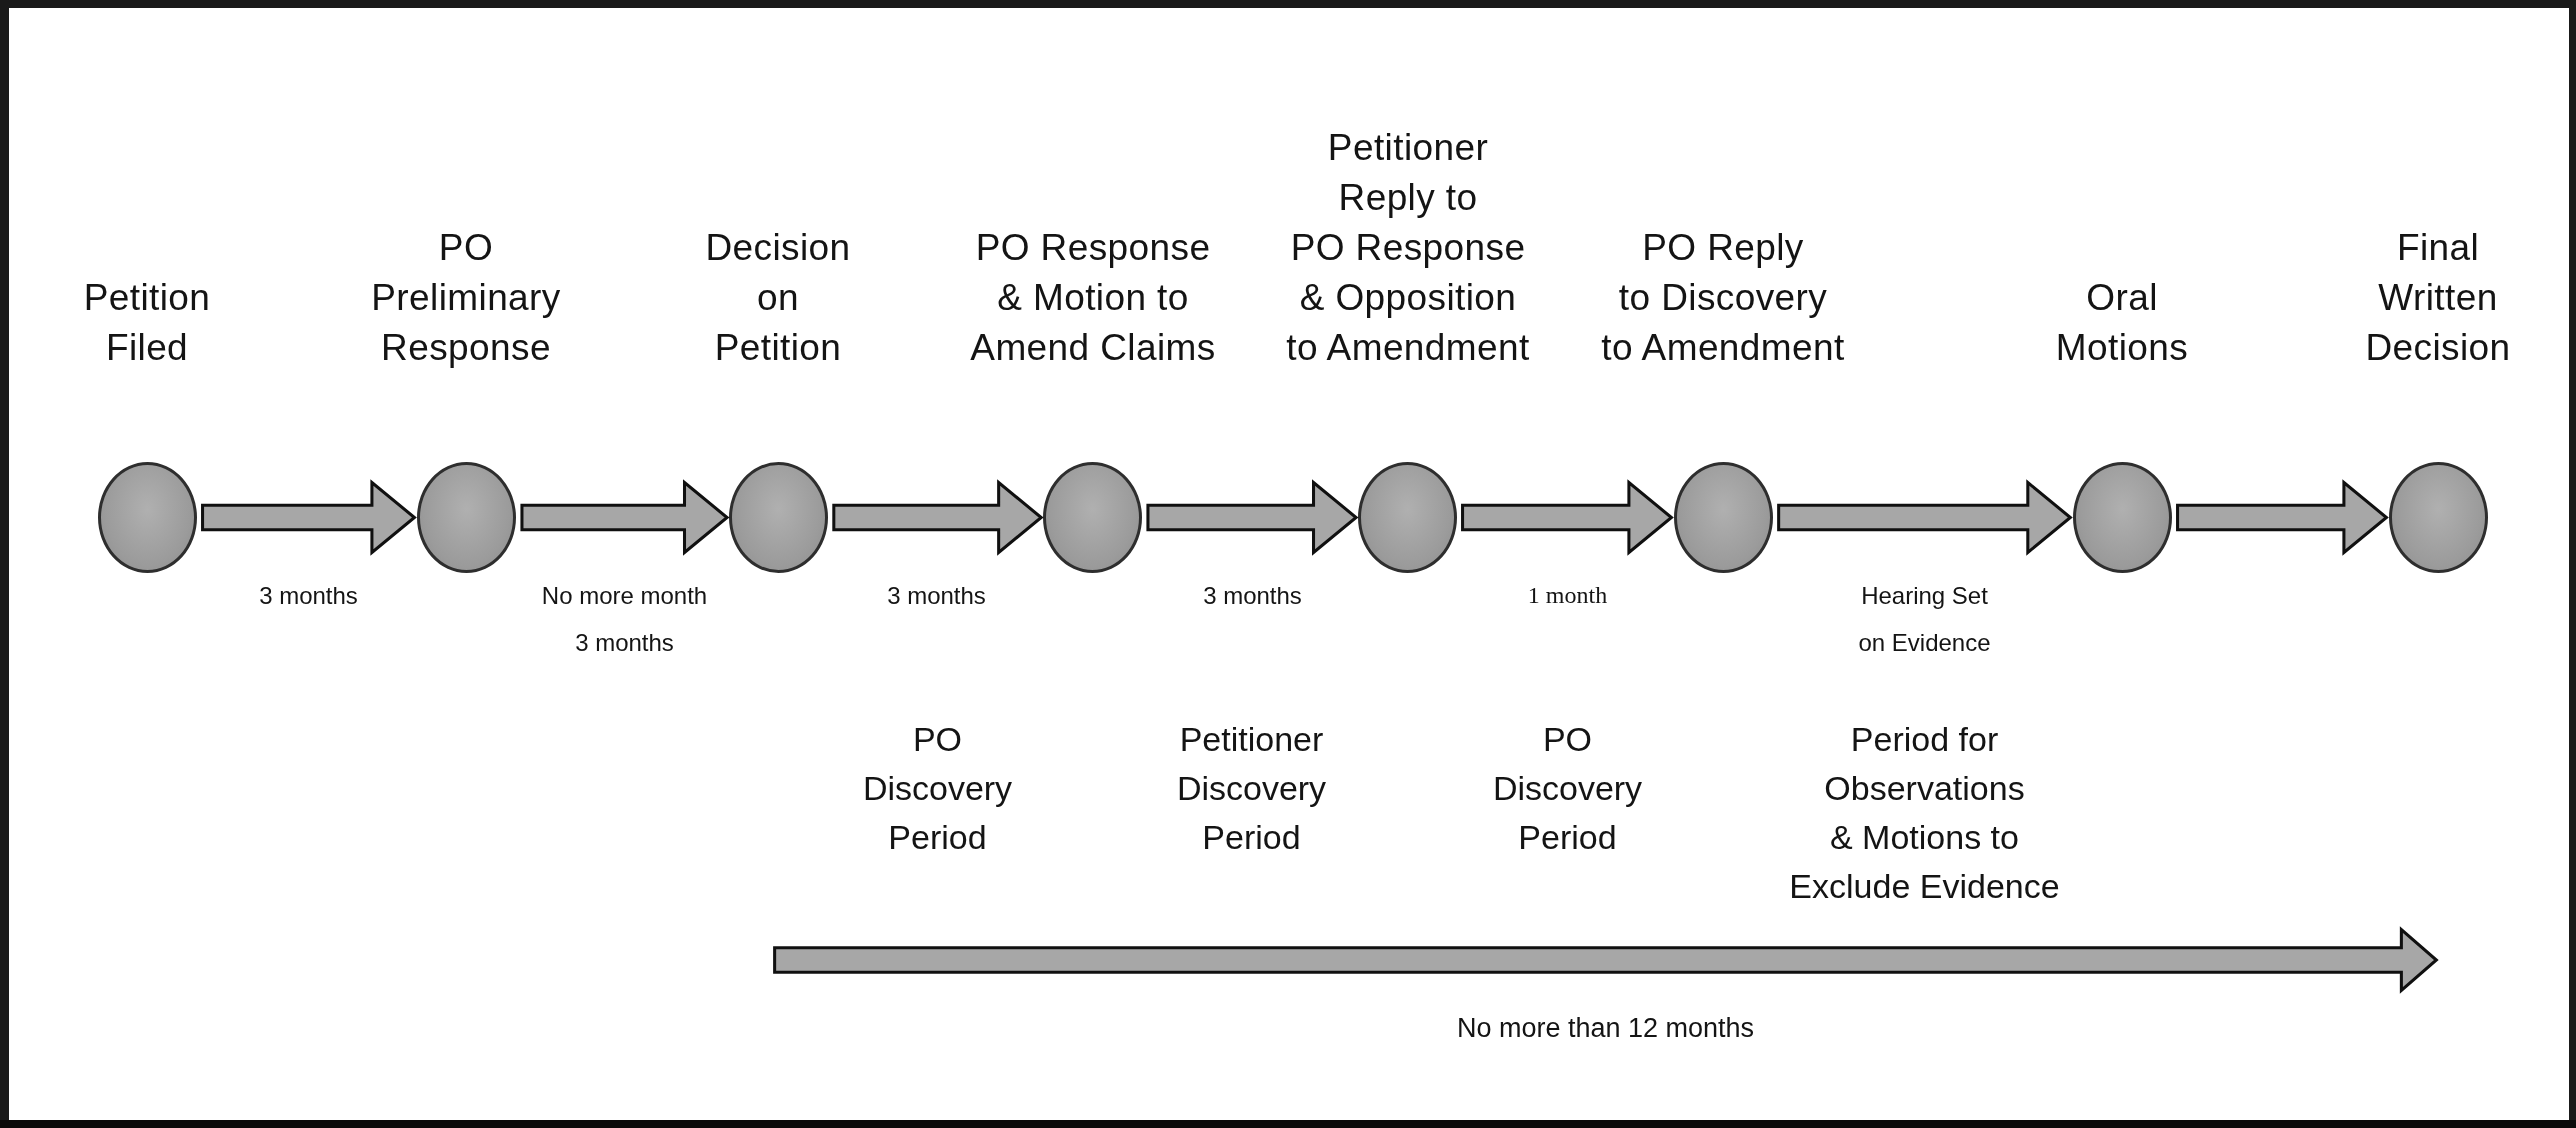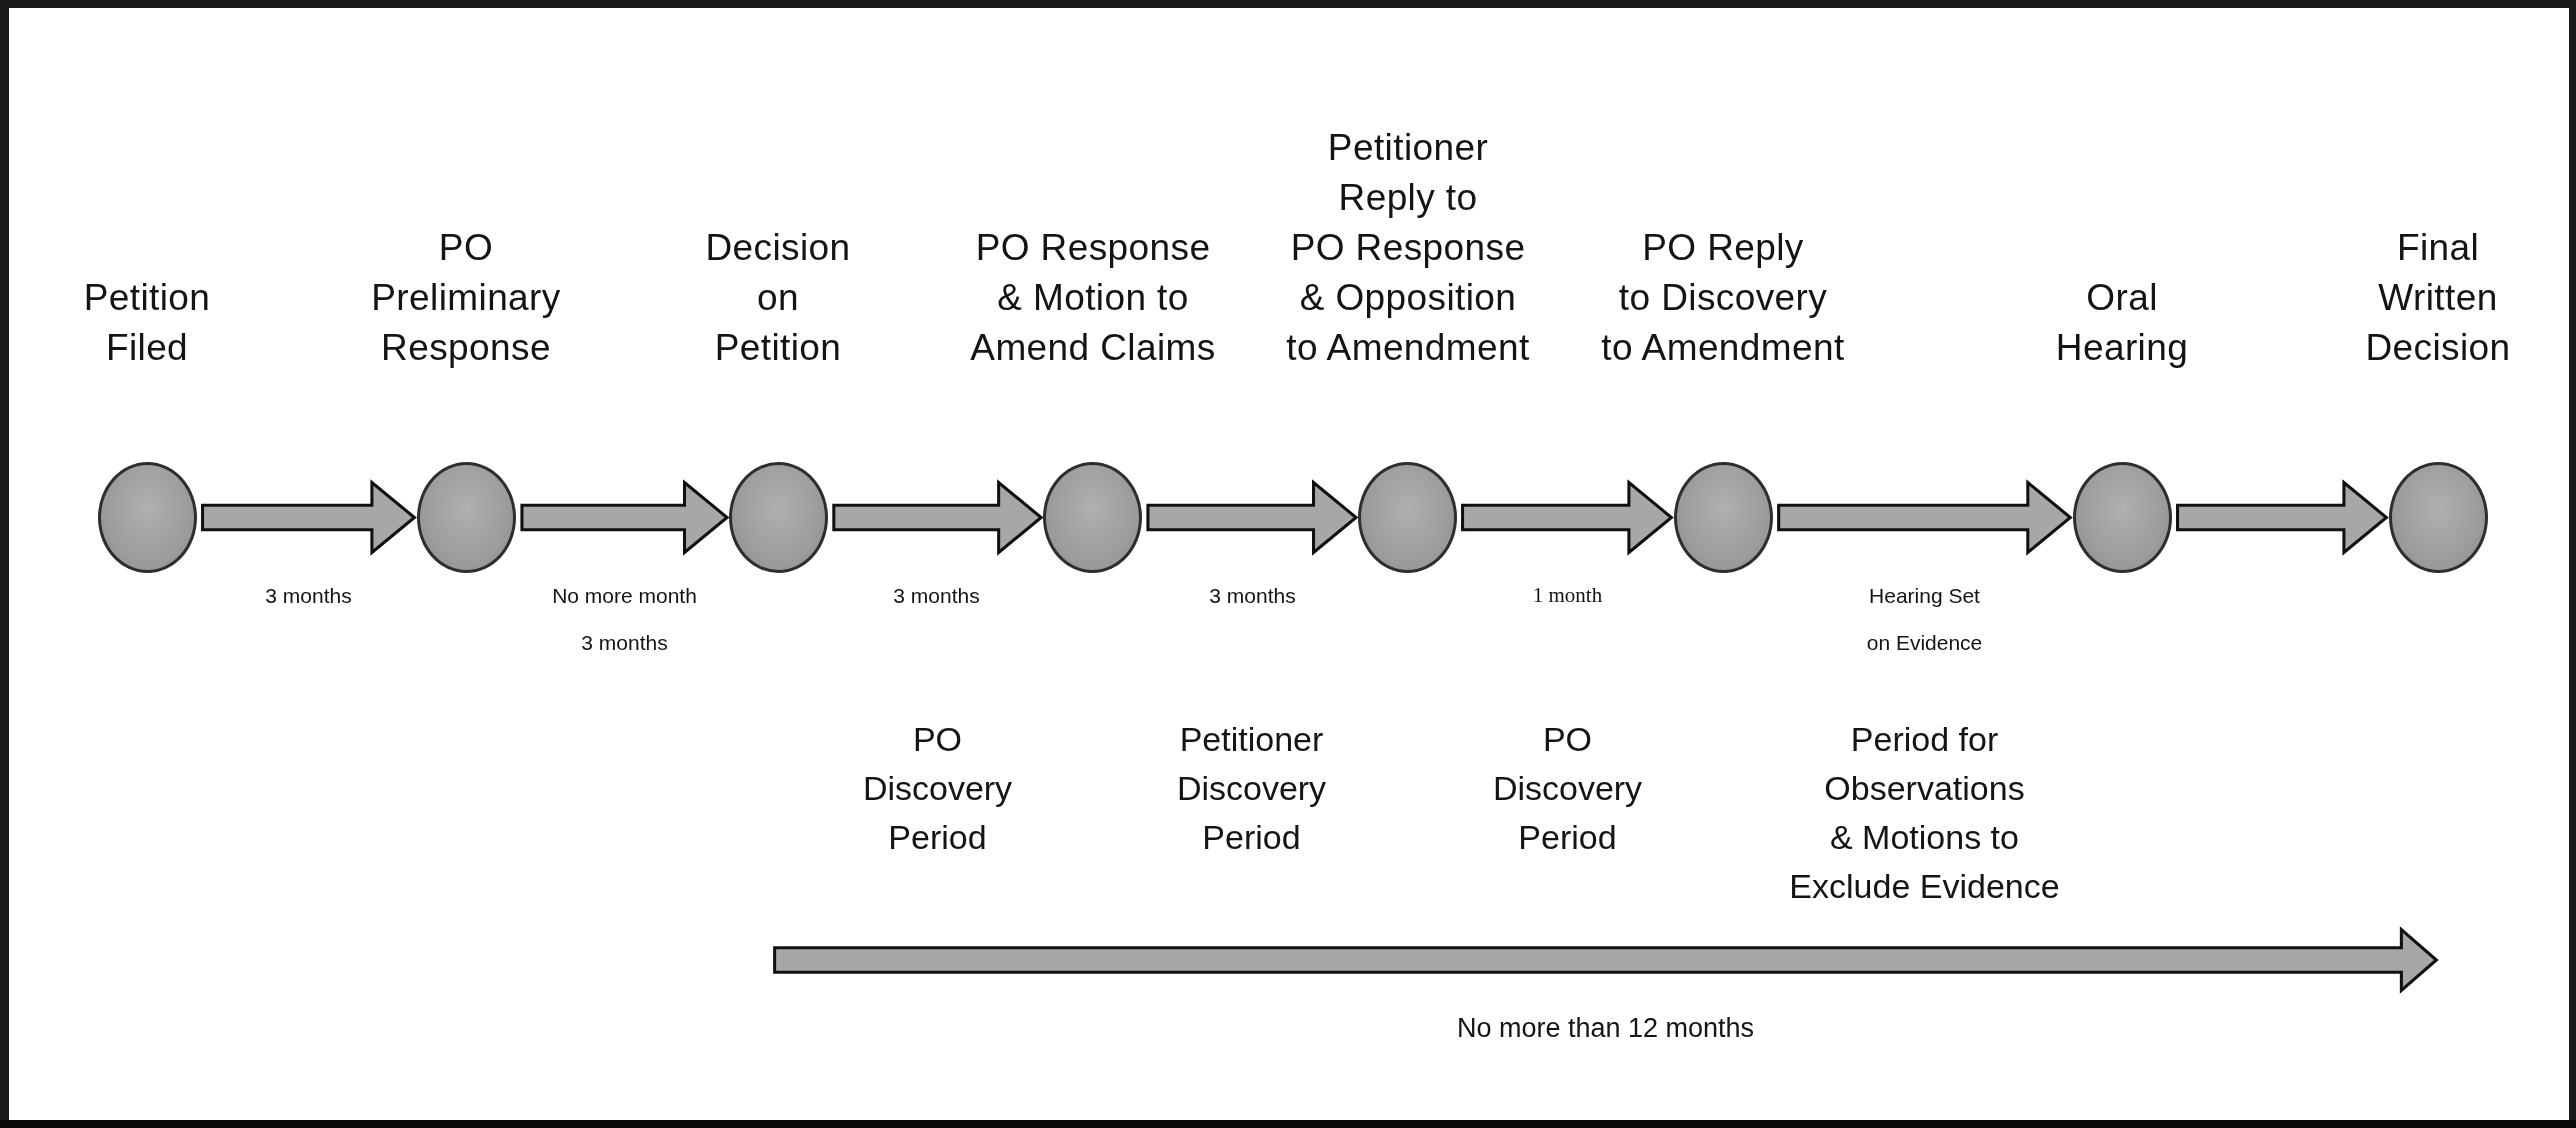--- a/index.html
+++ b/index.html
@@ -32,21 +32,21 @@
     text-align:center;
     font-size:37px;
     line-height:50px;
     letter-spacing:0.4px;
   }
   .arrow-svg{position:absolute;overflow:visible;}
   .arrow-label{
     position:absolute;
     width:457px;
     text-align:center;
-    font-size:21px;
+    font-size:24px;
     line-height:47px;
   }
   .period-label{
     position:absolute;
     width:487px;
     text-align:center;
     font-size:34px;
     line-height:49px;
   }
   .overall-label{
@@ -99,21 +99,21 @@
     </div>
     <div class="node" style="left: 1674px; top: 462px;"></div>
     <div class="node-label" style="left: 1434px; bottom: 756px;">
       <div class="tline">PO Reply</div>
       <div class="tline">to Discovery</div>
       <div class="tline">to Amendment</div>
     </div>
     <div class="node" style="left: 2073px; top: 462px;"></div>
     <div class="node-label" style="left: 1833px; bottom: 756px;">
       <div class="tline">Oral</div>
-      <div class="tline">Hearing</div>
+      <div class="tline">Motions</div>
     </div>
     <div class="node" style="left: 2389px; top: 462px;"></div>
     <div class="node-label" style="left: 2149px; bottom: 756px;">
       <div class="tline">Final</div>
       <div class="tline">Written</div>
       <div class="tline">Decision</div>
     </div>
     <svg class="arrow-svg" width="221" height="79" style="left: 198px; top: 478px;" viewBox="0 0 291 104">
       <polygon points="6,36 229,36 229,6 285,52 229,98 229,68 6,68" fill="#a7a7a7" stroke="#101010" stroke-width="4"></polygon>
     </svg>

